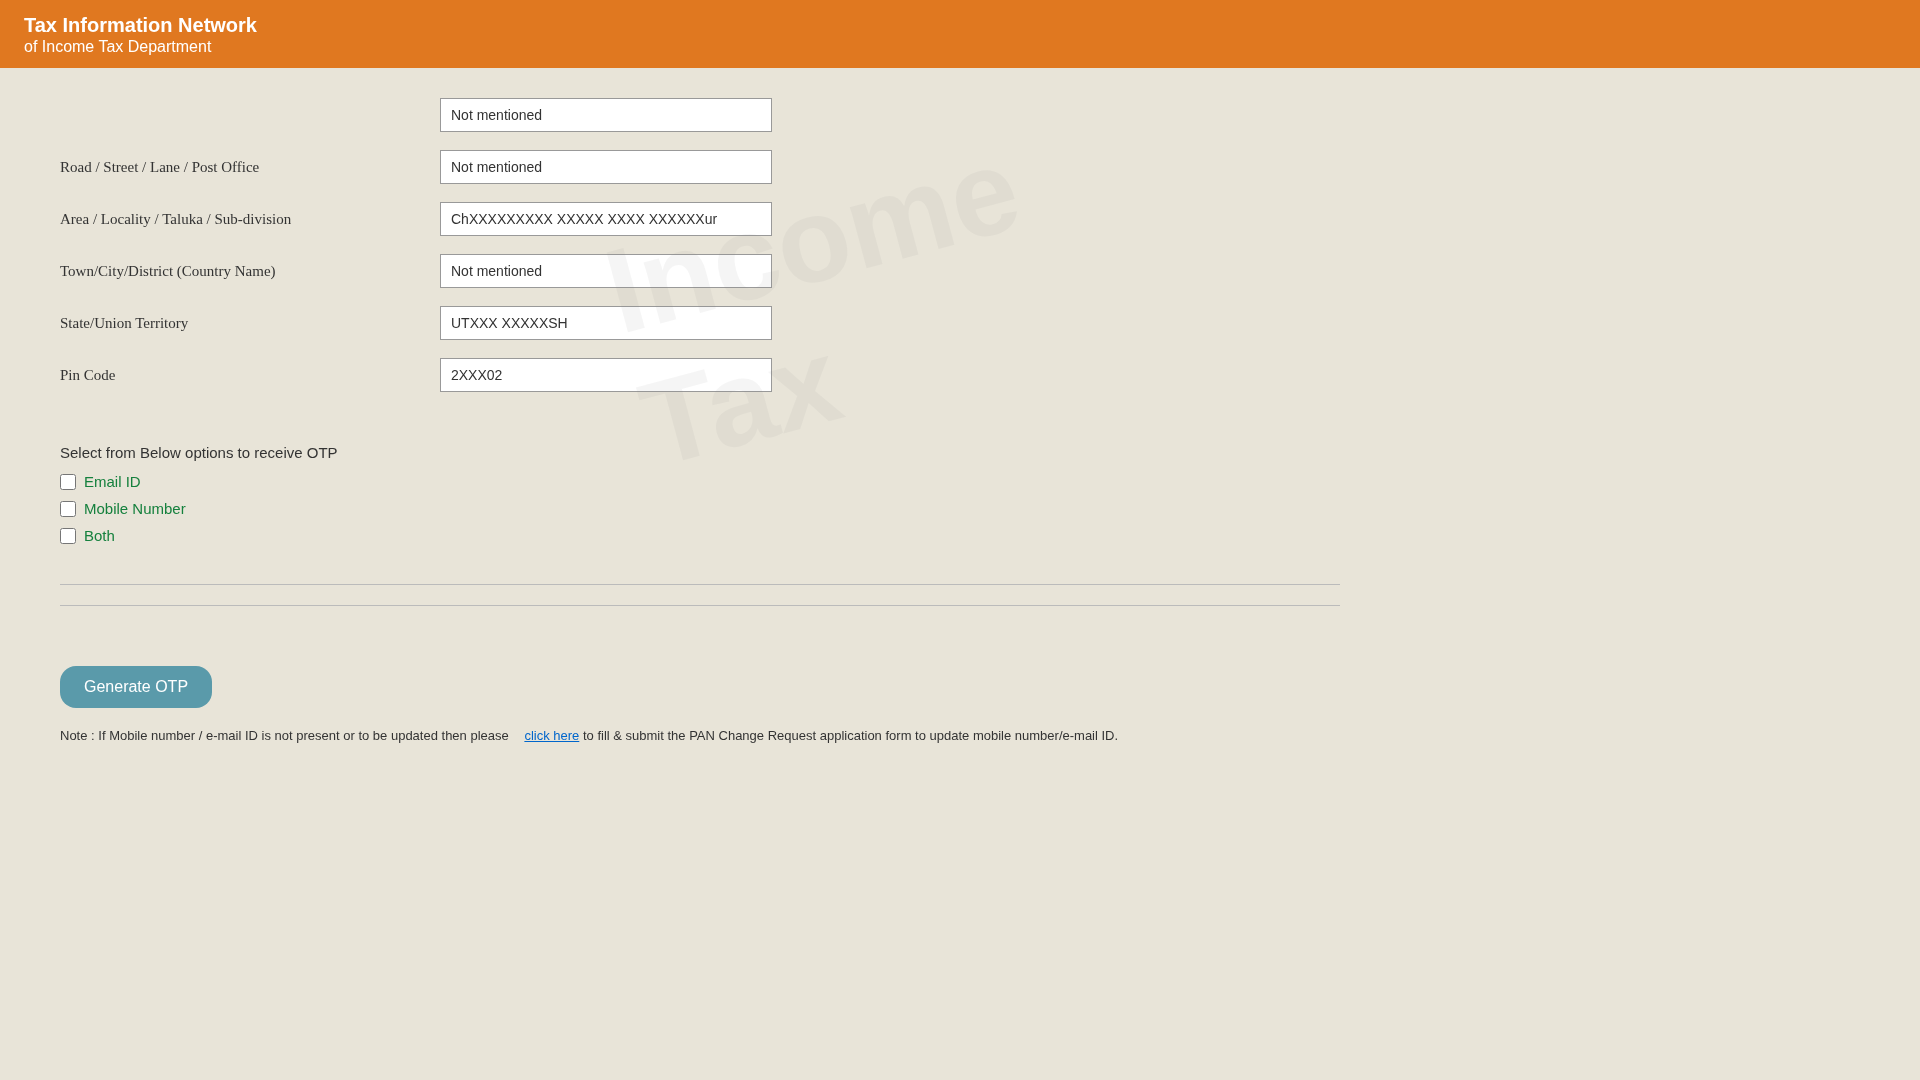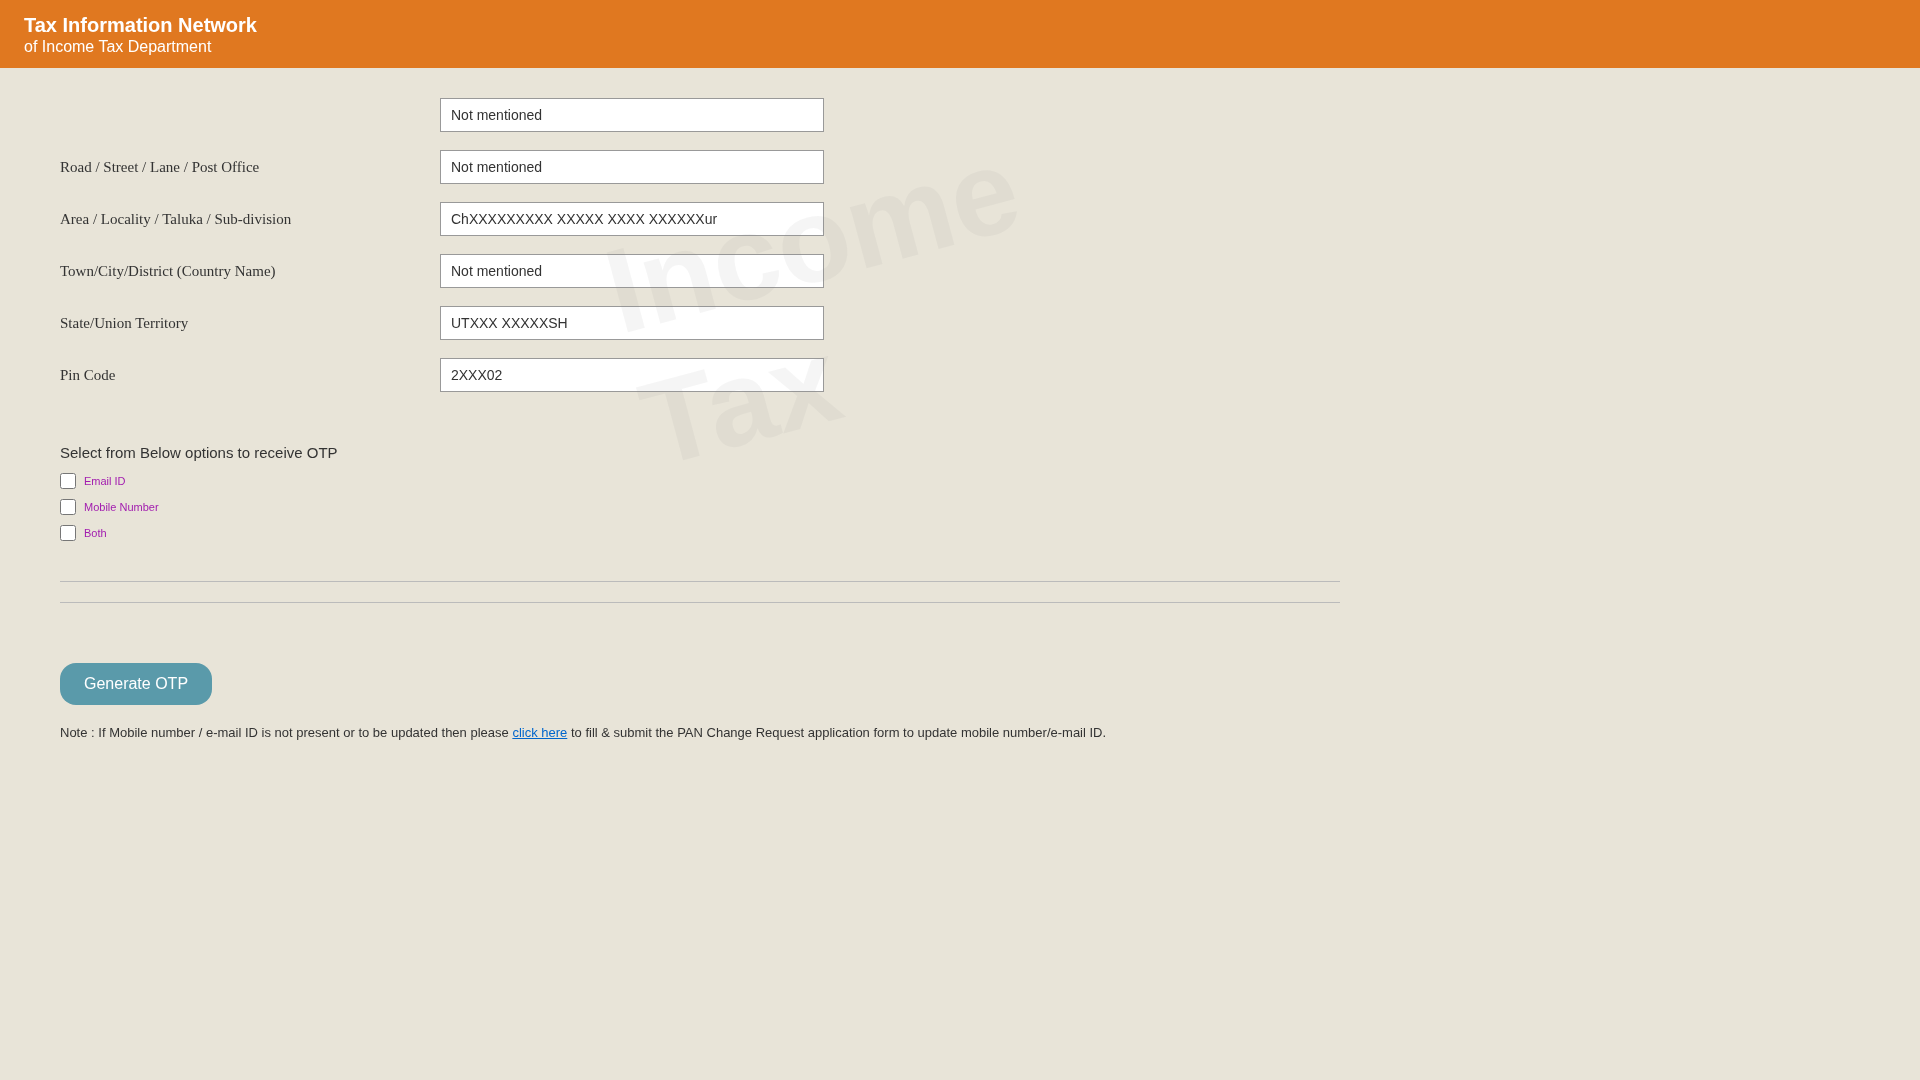--- a/index.html
+++ b/index.html
@@ -66,21 +66,21 @@
 
     .form-label {
       width: 380px;
       font-size: 15px;
       color: #333;
       padding-right: 20px;
       font-family: Liberation Serif, serif;
     }
 
     .form-input {
-      width: 384px;
+      width: 332px;
       padding: 8px 10px;
       border: 1px solid #999;
       background-color: #fff;
       font-size: 14px;
       color: #333;
       outline: none;
     }
 
     .otp-section {
       margin-top: 24px;
@@ -101,22 +101,22 @@
     }
 
     .checkbox-row input[type="checkbox"] {
       width: 16px;
       height: 16px;
       margin-right: 8px;
       cursor: pointer;
     }
 
     .checkbox-row label {
-      font-size: 11px;
-      color: #a21caf;
+      font-size: 15px;
+      color: #15803d;
       cursor: pointer;
     }
 
     .agreement-section {
       margin-top: 20px;
       margin-bottom: 20px;
       padding: 10px 0;
     }
 
     .agreement-row {
@@ -161,20 +161,21 @@
     .note-section {
       margin-top: 20px;
       font-size: 13px;
       color: #333;
     }
 
     .note-link {
       color: #0066cc;
       text-decoration: underline;
       cursor: pointer;
+      margin-left: 12px;
     }
   </style>
 </head>
 <body>
 
 <div class="header">
   <div>
     <div class="header-title">Tax Information Network</div>
     <div class="header-subtitle">of Income Tax Department</div>
   </div>

